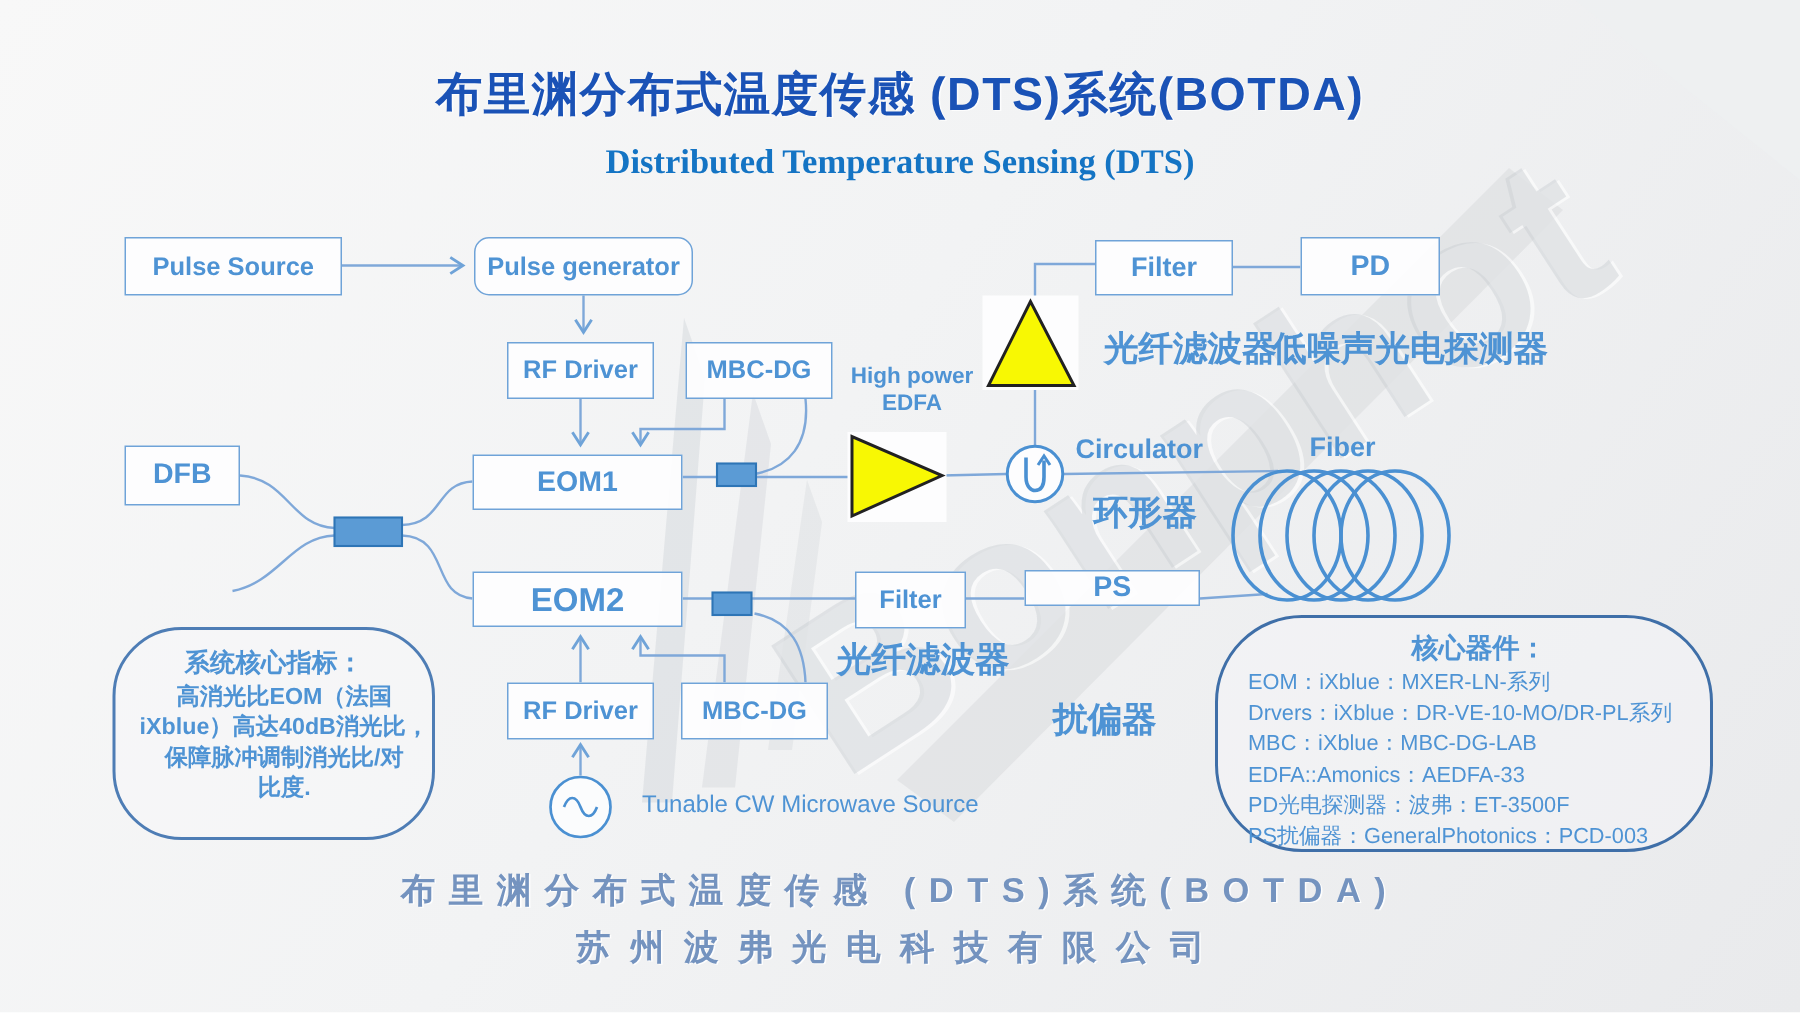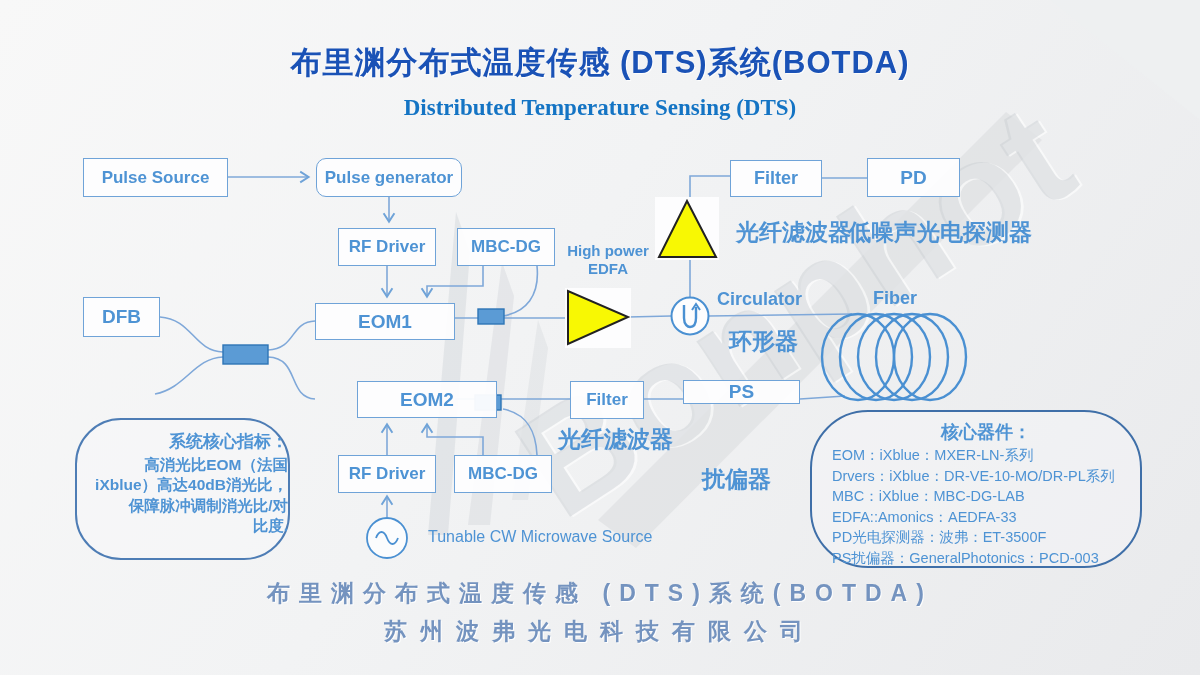--- a/index.html
+++ b/index.html
@@ -50,21 +50,21 @@
   .lbl.small-bold{font-size:15px;font-weight:bold;line-height:1.2;text-align:center;white-space:normal;}
   .lbl.plain{font-size:16px;font-weight:normal;}
   
   .callout{
     position:absolute;box-sizing:border-box;color:#4e93d4;
     background:rgba(250,250,251,0.35);
   }
   #spec-box{
     left:75px;top:418px;width:215px;height:142px;
     border:2px solid #4e7db5;border-radius:46px;
-    text-align:right;padding-top:10px;
+    text-align:center;padding-top:10px;
   }
   #spec-box .box-title{font-size:17px;font-weight:bold;margin-bottom:2px;}
   #spec-box .box-line{font-size:15.5px;font-weight:600;line-height:1.32;padding-left:14px;}
   #components-box{
     left:810px;top:410px;width:332px;height:158px;
     border:2px solid #3f6fa8;border-radius:58px;
     padding:8px 0 0 20px;
   }
   #components-box .box-title{font-size:18px;font-weight:600;text-align:center;margin-bottom:1px;}
   #components-box .box-line{font-size:14.5px;line-height:1.42;}
@@ -173,21 +173,21 @@
 
   <div class="main-title">布里渊分布式温度传感 (DTS)系统(BOTDA)</div>
   <div class="sub-title">Distributed Temperature Sensing (DTS)</div>
 
   <div class="node" style="left:83px;top:158px;width:145px;height:39px;">Pulse Source</div>
   <div class="node" style="left:316px;top:158px;width:146px;height:39px;border-radius:10px;">Pulse generator</div>
   <div class="node" style="left:338px;top:228px;width:98px;height:38px;">RF Driver</div>
   <div class="node" style="left:457px;top:228px;width:98px;height:38px;">MBC-DG</div>
   <div class="node" style="left:83px;top:297px;width:77px;height:40px;font-size:19px;">DFB</div>
   <div class="node" style="left:315px;top:303px;width:140px;height:37px;font-size:19px;">EOM1</div>
-  <div class="node" style="left:315px;top:381px;width:140px;height:37px;font-size:19px;margin-left:42px;">EOM2</div>
+  <div class="node" style="left:315px;top:381px;width:140px;height:37px;font-size:22px;">EOM2</div>
   <div class="node" style="left:730px;top:160px;width:92px;height:37px;font-size:18px;">Filter</div>
   <div class="node" style="left:867px;top:158px;width:93px;height:39px;font-size:19px;">PD</div>
   <div class="node" style="left:570px;top:381px;width:74px;height:38px;">Filter</div>
   <div class="node" style="left:683px;top:380px;width:117px;height:24px;font-size:19px;">PS</div>
   <div class="node" style="left:338px;top:455px;width:98px;height:38px;">RF Driver</div>
   <div class="node" style="left:454px;top:455px;width:98px;height:38px;">MBC-DG</div>
 
   <div class="lbl small-bold" style="left:554px;top:242px;width:108px;">High power EDFA</div>
   <div class="lbl cn" style="left:736px;top:217px;">光纤滤波器</div>
   <div class="lbl cn" style="left:848px;top:217px;">低噪声光电探测器</div>

